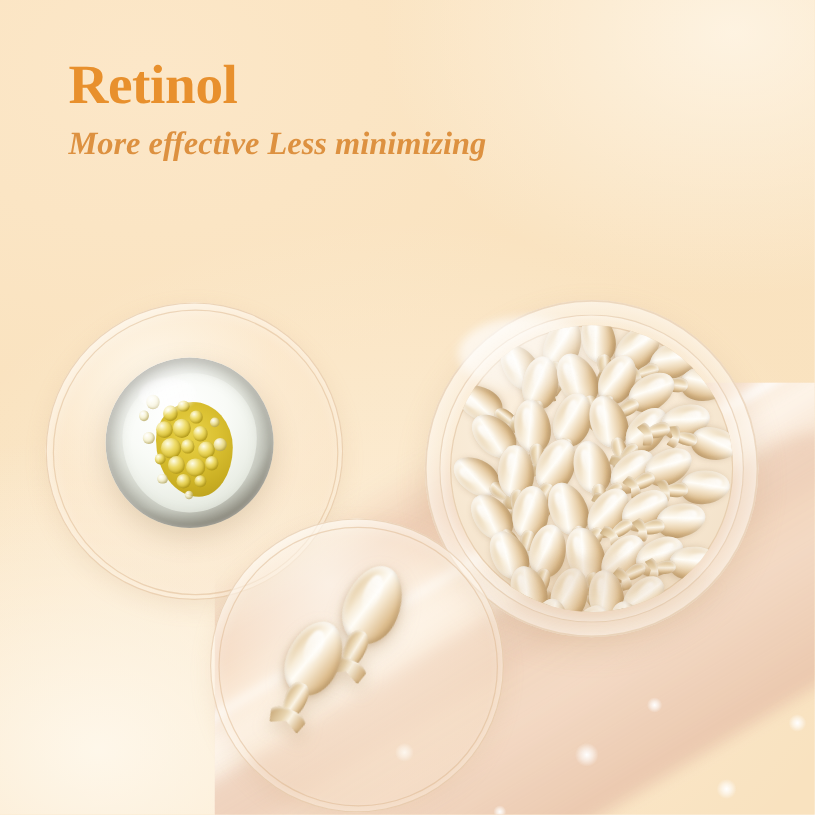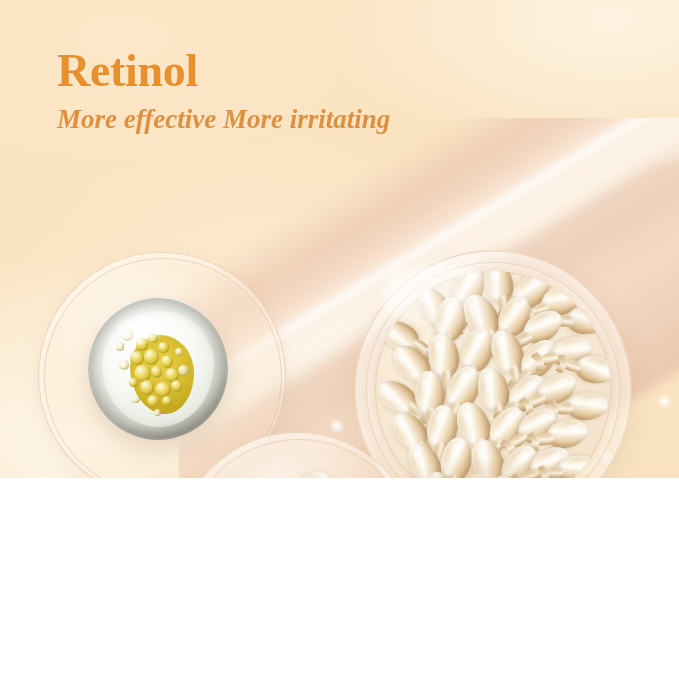--- a/index.html
+++ b/index.html
@@ -4,21 +4,21 @@
 <title>Retinol Product Banner</title>
 <style>
   html, body {
     margin: 0;
     padding: 0;
     background: #ffffff;
   }
   #banner {
     position: relative;
     width: 679px;
-    height: 478px;
+    height: 679px;
     overflow: hidden;
     font-family: "Liberation Sans", sans-serif;
     background: #fbe4c3;
   }
 
   
   .bg-base {
     position: absolute;
     inset: 0;
     background:
@@ -356,21 +356,21 @@
     <div class="sparkle" style="left:300px;top:300px;width:20px;height:20px;"></div>
     <div class="sparkle" style="left:360px;top:262px;width:13px;height:13px;"></div>
     <div class="sparkle" style="left:418px;top:330px;width:17px;height:17px;"></div>
 
     <div class="sparkle" style="left:478px;top:276px;width:15px;height:15px;"></div>
 
   </div>
 
   <div class="text-block">
     <h1 class="title">Retinol</h1>
-    <h2 class="subtitle">More effective More irritating</h2>
+    <h2 class="subtitle">More effective Less minimizing</h2>
   </div>
 
   <div class="disc disc-top"></div>
   <div class="disc-ring" style="left:44px;top:258px;width:236px;height:236px;"></div>
 
   <div class="droplet">
     <div class="droplet-inner"></div>
     <div class="oil-blob"></div>
 
     <div class="bubble" style="left:34%;top:28%;width:9%;height:9%;"></div>

